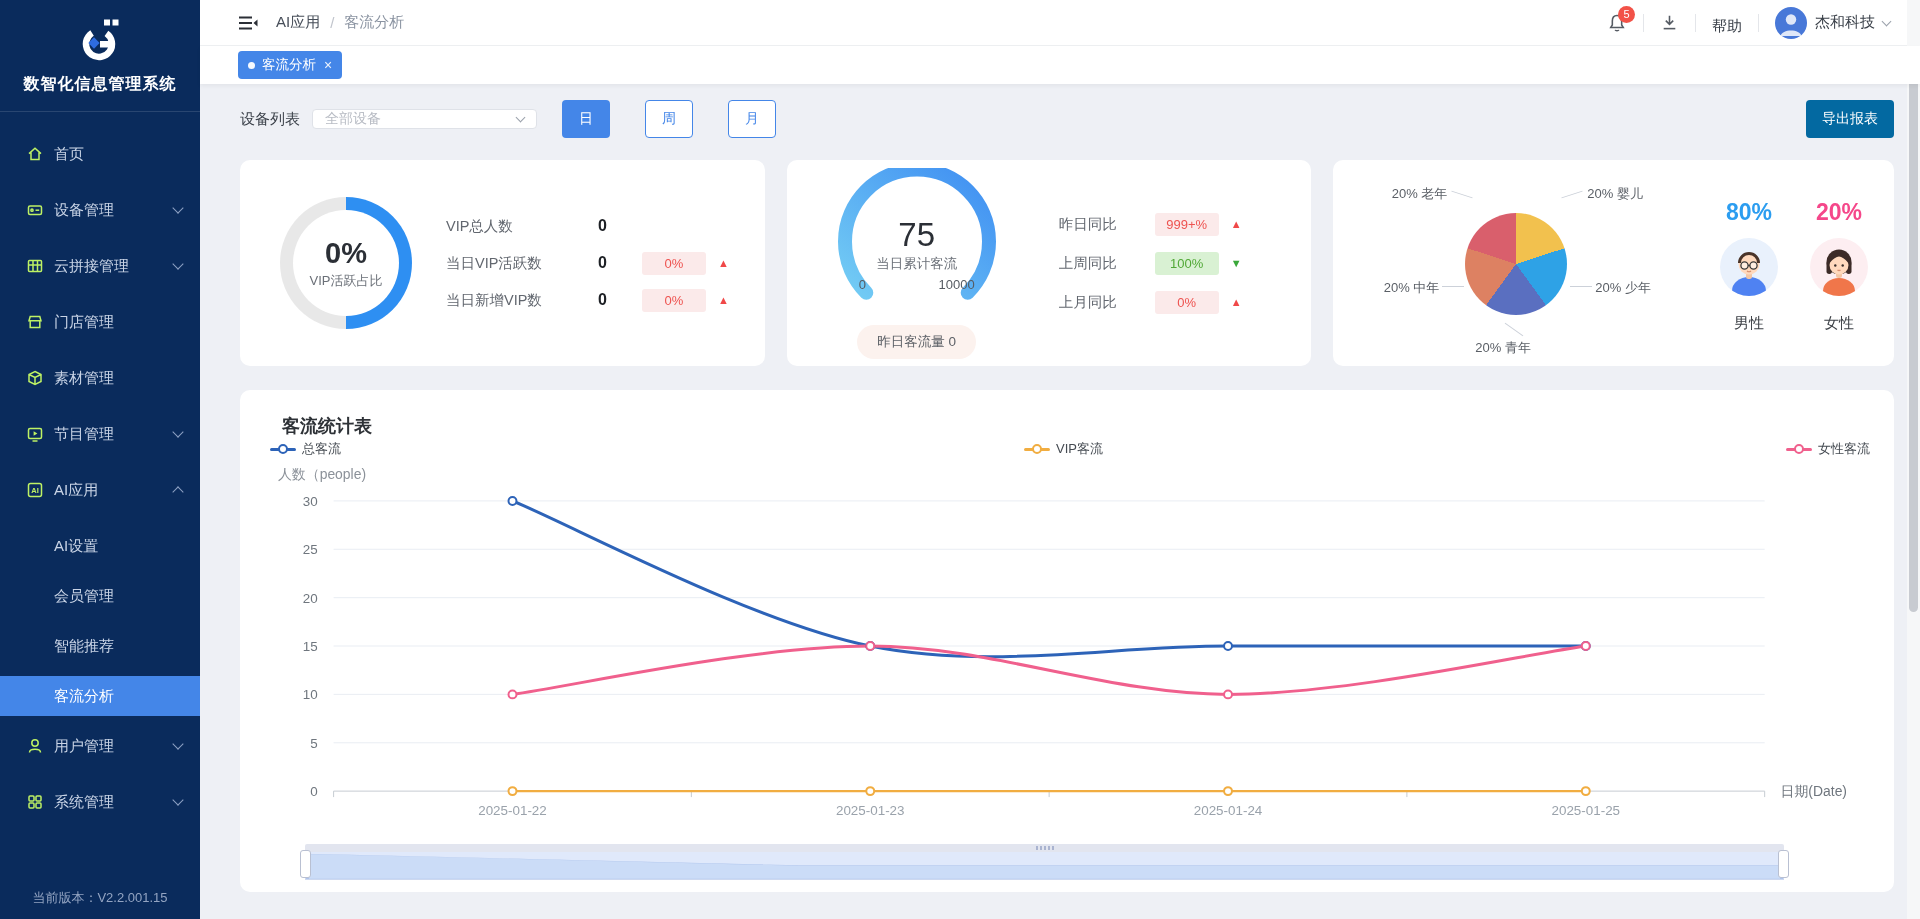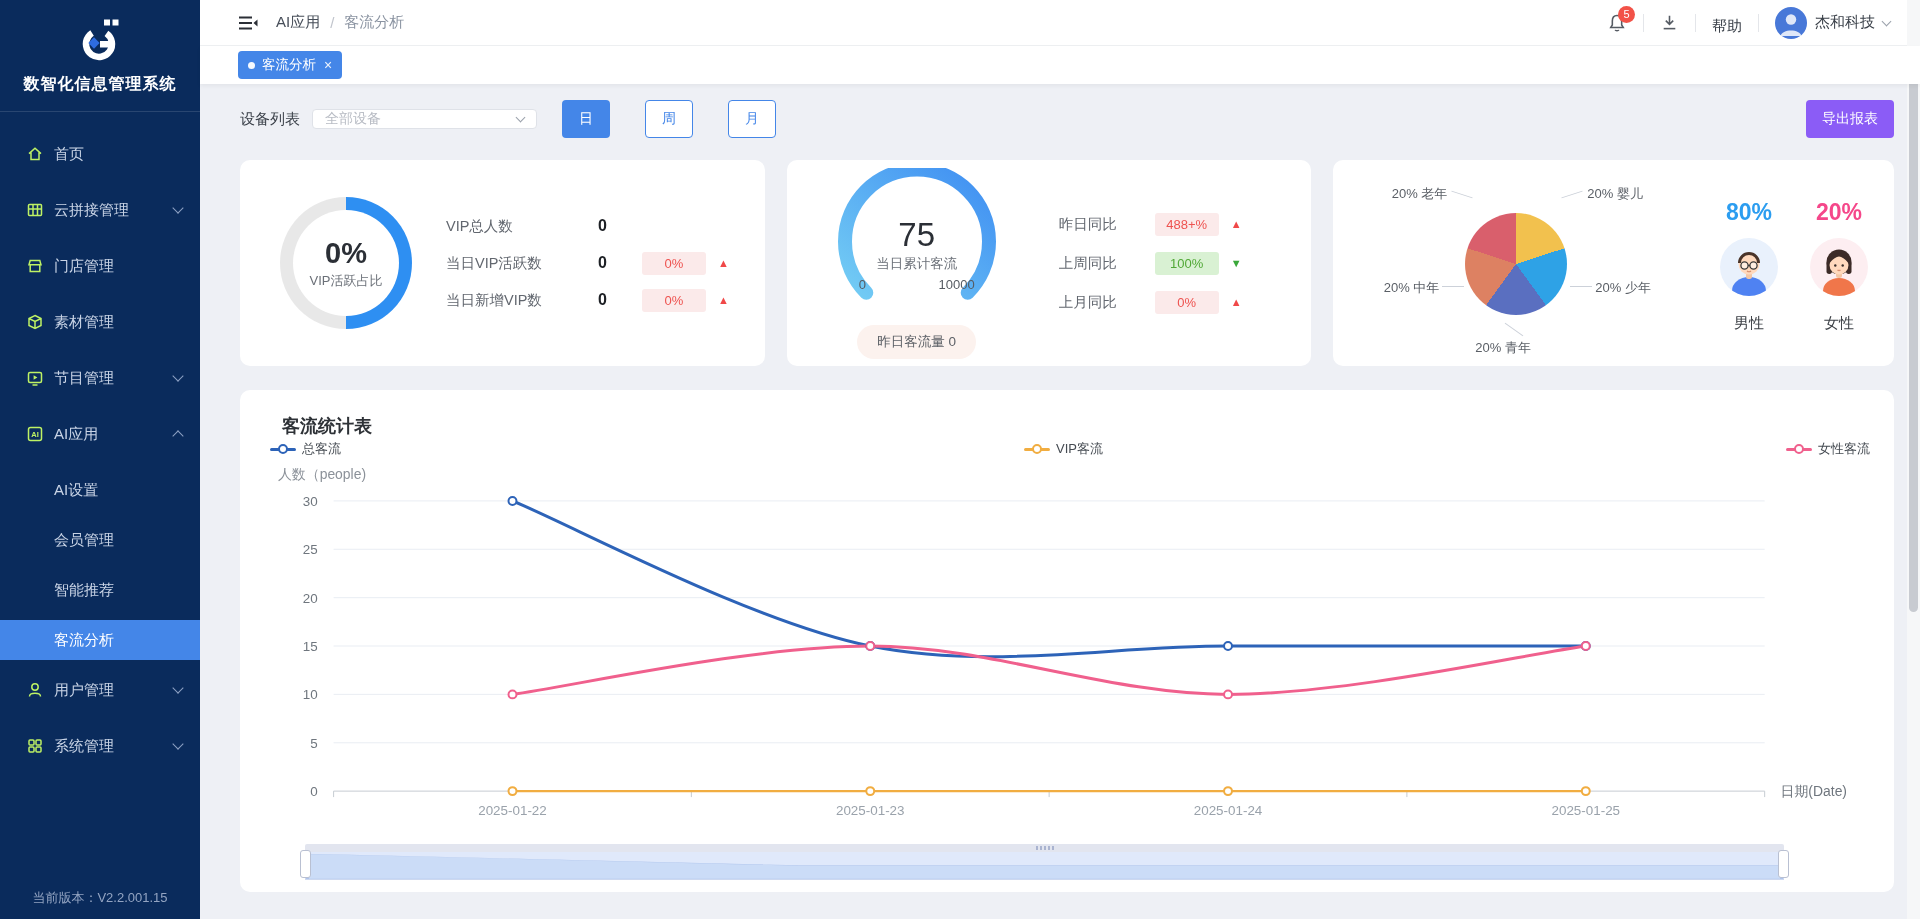--- a/index.html
+++ b/index.html
@@ -46,21 +46,21 @@
 
   
   .filter-row { display:flex; align-items:center; }
   .filter-label { font-size:15px; color:#3a4049; margin-right:12px; }
   .select { width:225px; height:20px; background:#fff; border:1px solid #dfe2e8; border-radius:4px; display:flex; align-items:center; padding:0 12px; cursor:pointer; }
   .select .ph { color:#b8bcc4; font-size:14px; flex:1; }
   .range-group { display:flex; margin-left:25px; gap:35px; }
   .rbtn { width:48px; height:38px; border-radius:4px; font-size:14px; display:flex; align-items:center; justify-content:center; cursor:pointer; }
   .rbtn.solid { background:#4486e8; color:#fff; }
   .rbtn.ghost { background:#fff; border:1px solid #4486e8; color:#4486e8; }
-  .export-btn { margin-left:auto; height:38px; padding:0 16px; background:#8b5cf6; color:#fff; border-radius:4px; font-size:14px; display:flex; align-items:center; cursor:pointer; }
+  .export-btn { margin-left:auto; height:38px; padding:0 16px; background:#0369a1; color:#fff; border-radius:4px; font-size:14px; display:flex; align-items:center; cursor:pointer; }
 
   
   .cards-row { display:flex; gap:22px; margin-top:22px; }
   .card { background:#fff; border-radius:10px; height:206px; flex:1; display:flex; align-items:center; }
   .donut { width:132px; height:132px; border-radius:50%; background:conic-gradient(#2e8ff2 0 50%, #e8e8e8 50% 100%); position:relative; margin-left:40px; flex:0 0 132px; }
   .donut::before { content:""; position:absolute; inset:13px; background:#fff; border-radius:50%; }
   .donut-center { position:absolute; inset:0; display:flex; flex-direction:column; align-items:center; justify-content:center; z-index:1; }
   .donut-val { font-size:29px; font-weight:bold; color:#2b2f36; }
   .donut-cap { font-size:13px; color:#6b7078; margin-top:2px; }
   .stat-rows { margin-left:34px; display:flex; flex-direction:column; gap:13px; }
@@ -154,20 +154,31 @@
         <span class="mi-icon">
           <svg viewBox="0 0 18 18" width="18" height="18" fill="none" stroke="currentColor" stroke-width="1.5">
               <path d="M3 8.6 L9 3.2 L15 8.6 M5 7.6 V14.6 H13 V7.6"></path>
             </svg>
         </span>
         <span class="mi-label">首页</span>
       </div>
       <div class="menu-item">
         <span class="mi-icon">
           <svg viewBox="0 0 18 18" width="18" height="18" fill="none" stroke="currentColor" stroke-width="1.5">
+              <rect x="2.5" y="5" width="13" height="8.5" rx="1.5"></rect>
+              <circle cx="6" cy="9.2" r="1.1"></circle>
+              <path d="M9.5 9.2 H13.2"></path>
+            </svg>
+        </span>
+        <span class="mi-label">设备管理</span>
+        <span class="chev"></span>
+      </div>
+      <div class="menu-item">
+        <span class="mi-icon">
+          <svg viewBox="0 0 18 18" width="18" height="18" fill="none" stroke="currentColor" stroke-width="1.5">
               <rect x="2.5" y="3.5" width="13" height="11" rx="1"></rect>
               <path d="M2.5 8 H15.5 M7 3.5 V14.5 M11.5 3.5 V14.5"></path>
             </svg>
         </span>
         <span class="mi-label">云拼接管理</span>
         <span class="chev"></span>
       </div>
       <div class="menu-item">
         <span class="mi-icon">
           <svg viewBox="0 0 18 18" width="18" height="18" fill="none" stroke="currentColor" stroke-width="1.5">
@@ -363,21 +374,21 @@
               <div class="gauge-minmax">
                 <span>0</span>
                 <span>10000</span>
               </div>
             </div>
             <div class="gauge-footer">昨日客流量 0</div>
           </div>
           <div class="stat-rows gauge-rows">
             <div class="srow">
               <span class="lbl">昨日同比</span>
-              <span class="badge-pct tone-red">488+%</span>
+              <span class="badge-pct tone-red">999+%</span>
               <span class="arr red">▲</span>
             </div>
             <div class="srow">
               <span class="lbl">上周同比</span>
               <span class="badge-pct tone-green">100%</span>
               <span class="arr green">▼</span>
             </div>
             <div class="srow">
               <span class="lbl">上月同比</span>
               <span class="badge-pct tone-red">0%</span>

